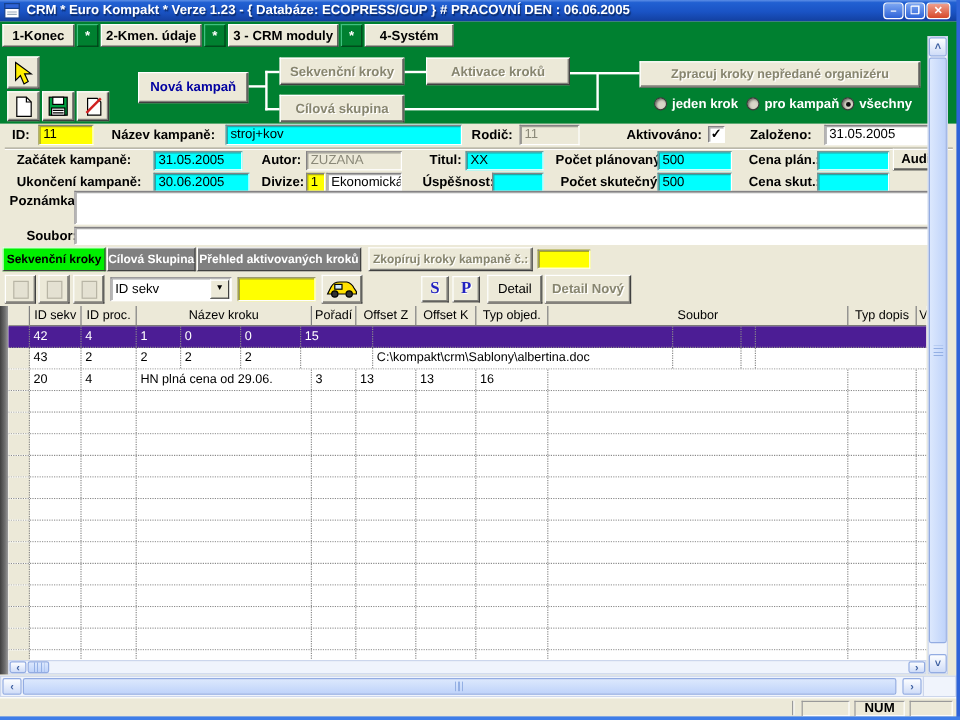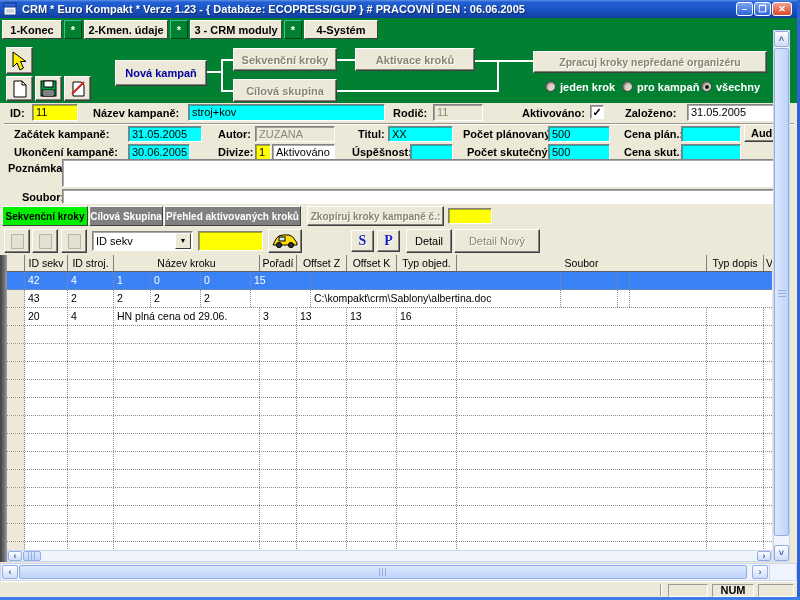--- a/index.html
+++ b/index.html
@@ -40,21 +40,21 @@
   .tab.off{background:#808080;color:#fff}
   .iconbtn{position:absolute;background:#ECE9D8;border:1px solid #404040;border-top-color:#fff;border-left-color:#fff;
        box-shadow:inset -1px -1px 0 #80807a;display:flex;align-items:center;justify-content:center}
   .ghostbox{width:13px;height:15px;border:1px solid #b8b5a5;background:#e4e1d2}
   .tbl{position:absolute;left:7px;top:255px;width:765px;height:295px;background:#fff;overflow:hidden;font-size:10.5px}
   .thead{display:flex;height:17px;background:#ECE9D8;border-bottom:1px solid #606060}
   .hcell{border-right:1px solid #808080;text-align:center;line-height:16px;overflow:hidden;white-space:nowrap;flex-shrink:0;font-size:10.5px}
   .trow{display:flex;height:18px;border-bottom:1px dotted #8a8a8a;background:#fff}
   .tcell{border-right:1px dotted #8a8a8a;padding:2px 3px 0;overflow:hidden;white-space:nowrap;flex-shrink:0;height:100%}
   .selcell{background:#ECE9D8}
-  .trow.selected,.trow.selected .selcell{background:#3b82f6;color:#fff}
+  .trow.selected,.trow.selected .selcell{background:#4c1d95;color:#fff}
   .darkstrip{position:absolute;left:0;top:255px;width:7px;height:307px;background:linear-gradient(90deg,#404040,#707070 60%,#a0a0a0)}
   .xptrack{position:absolute;background:#f0f4fc;border:1px solid #ccd6ec}
   .xpthumbh{position:absolute;background:linear-gradient(180deg,#dce8fd,#bfd3fa);border:1px solid #93ace2;border-radius:2px}
   .xpthumbv{position:absolute;background:linear-gradient(90deg,#dce8fd,#bfd3fa);border:1px solid #93ace2;border-radius:2px}
   .xpbtn{position:absolute;background:linear-gradient(#fdfeff,#cfdcf8);border:1px solid #93ace2;border-radius:2px;
        color:#3d5fa0;font-size:9px;font-weight:bold;display:flex;align-items:center;justify-content:center}
   .griph::after{content:"";width:9px;height:8px;background:repeating-linear-gradient(90deg,#94b0e4 0 1px,transparent 1px 3px)}
   .gripv::after{content:"";width:8px;height:9px;background:repeating-linear-gradient(0deg,#94b0e4 0 1px,transparent 1px 3px)}
   .xpthumbh,.xpthumbv{display:flex;align-items:center;justify-content:center}
   .statusbar{position:absolute;left:0;top:581px;width:797px;height:16px;background:#ECE9D8;border-top:1px solid #fff}
@@ -164,24 +164,24 @@
 <div class="fld gry" style="left:255px;top:126px;width:80px;height:16px">ZUZANA</div>
 <div class="lbl" style="left:358px;top:128px">Titul:</div>
 <div class="fld cyn" style="left:388px;top:126px;width:65px;height:16px">XX</div>
 <div class="lbl" style="left:463px;top:128px">Počet plánovaný:</div>
 <div class="fld cyn" style="left:548px;top:126px;width:62px;height:16px">500</div>
 <div class="lbl" style="left:624px;top:128px">Cena plán.:</div>
 <div class="fld cyn" style="left:681px;top:126px;width:60px;height:16px"></div>
 <div class="btn" style="left:744px;top:124px;width:42px;height:18px">Audit</div>
 
 <div class="lbl" style="left:14px;top:146px">Ukončení kampaně:</div>
-<div class="fld cyn" style="left:128px;top:144px;width:62px;height:16px">30.06.2005</div>
+<div class="fld cyn" style="left:128px;top:144px;width:80px;height:16px">30.06.2005</div>
 <div class="lbl" style="left:218px;top:146px">Divize:</div>
 <div class="fld yel" style="left:255px;top:144px;width:16px;height:16px">1</div>
-<div class="fld wht" style="left:272px;top:144px;width:63px;height:16px">Aktivováno</div>
+<div class="fld wht" style="left:272px;top:144px;width:63px;height:16px">Ekonomická</div>
 <div class="lbl" style="left:352px;top:146px">Úspěšnost:</div>
 <div class="fld cyn" style="left:410px;top:144px;width:43px;height:16px"></div>
 <div class="lbl" style="left:467px;top:146px">Počet skutečný:</div>
 <div class="fld cyn" style="left:548px;top:144px;width:62px;height:16px">500</div>
 <div class="lbl" style="left:624px;top:146px">Cena skut.:</div>
 <div class="fld cyn" style="left:681px;top:144px;width:60px;height:16px"></div>
 
 <div class="lbl" style="left:8px;top:162px">Poznámka:</div>
 <div class="fld wht" style="left:62px;top:159px;width:714px;height:28px"></div>
 <div class="lbl" style="left:22px;top:191px">Soubor:</div>
@@ -215,28 +215,28 @@
       <circle cx="19" cy="12" r="2.6" fill="#303030" stroke="#000"></circle>
   </svg>
 </div>
 <div class="iconbtn" style="left:351px;top:230px;width:23px;height:22px">
     <span class="sp">S</span>
   </div>
 <div class="iconbtn" style="left:377px;top:230px;width:23px;height:22px">
     <span class="sp">P</span>
   </div>
 <div class="btn acc" style="left:406px;top:229px;width:46px;height:24px;font-weight:normal">Detail</div>
-<div class="btn dis" style="left:454px;top:229px;width:86px;height:24px;font-weight:normal">Detail Nový</div>
+<div class="btn dis" style="left:454px;top:229px;width:72px;height:24px;font-weight:bold">Detail Nový</div>
 
 <div class="darkstrip"></div>
 <div class="tbl">
   <div class="thead">
     <div class="hcell selcell" style="width:18px"></div>
     <div class="hcell" style="width:43px">ID sekv</div>
-    <div class="hcell" style="width:46px">ID stroj.</div>
+    <div class="hcell" style="width:46px">ID proc.</div>
     <div class="hcell" style="width:146px">Název kroku</div>
     <div class="hcell" style="width:37px">Pořadí</div>
     <div class="hcell" style="width:50px">Offset Z</div>
     <div class="hcell" style="width:50px">Offset K</div>
     <div class="hcell" style="width:60px">Typ objed.</div>
     <div class="hcell" style="width:250px">Soubor</div>
     <div class="hcell" style="width:57px">Typ dopis</div>
     <div class="hcell" style="width:12px">V</div>
   </div>
   <div class="trow selected">

